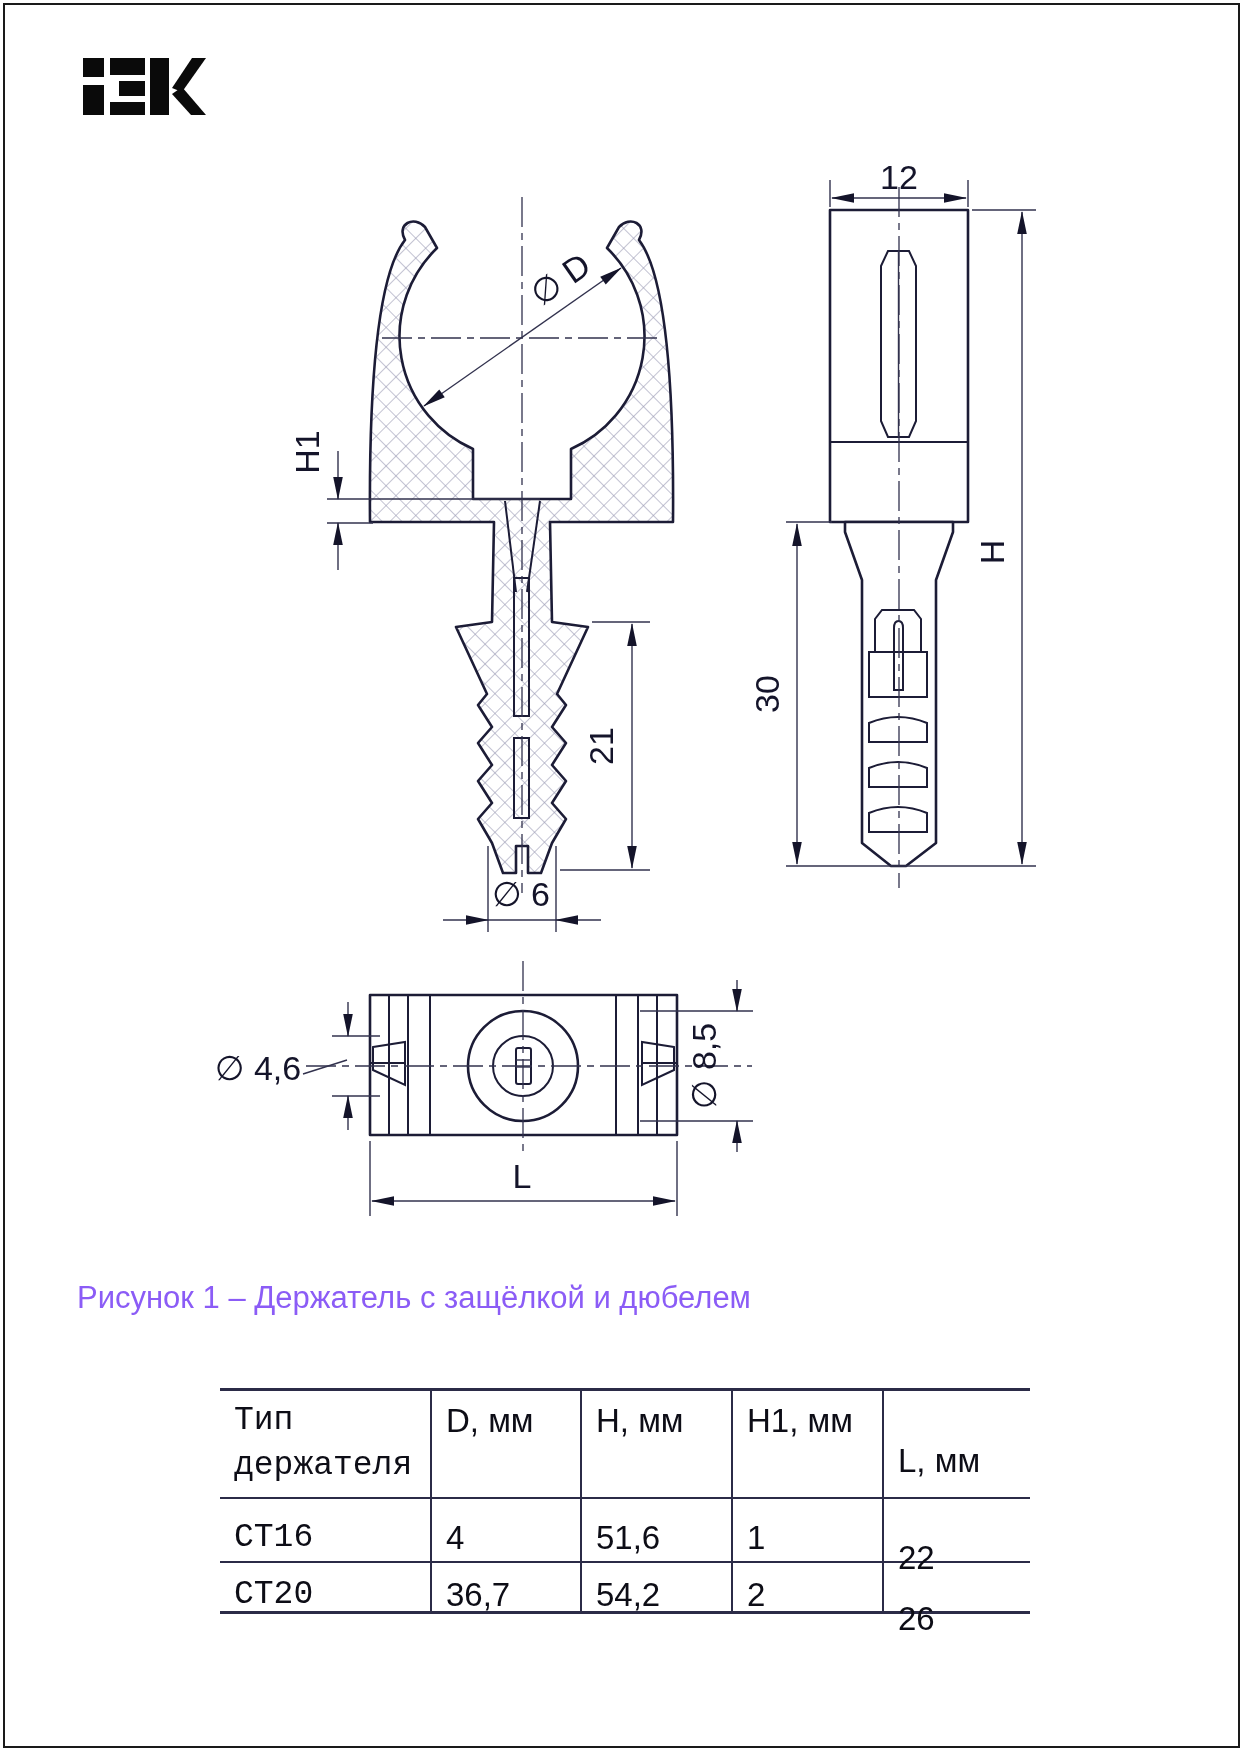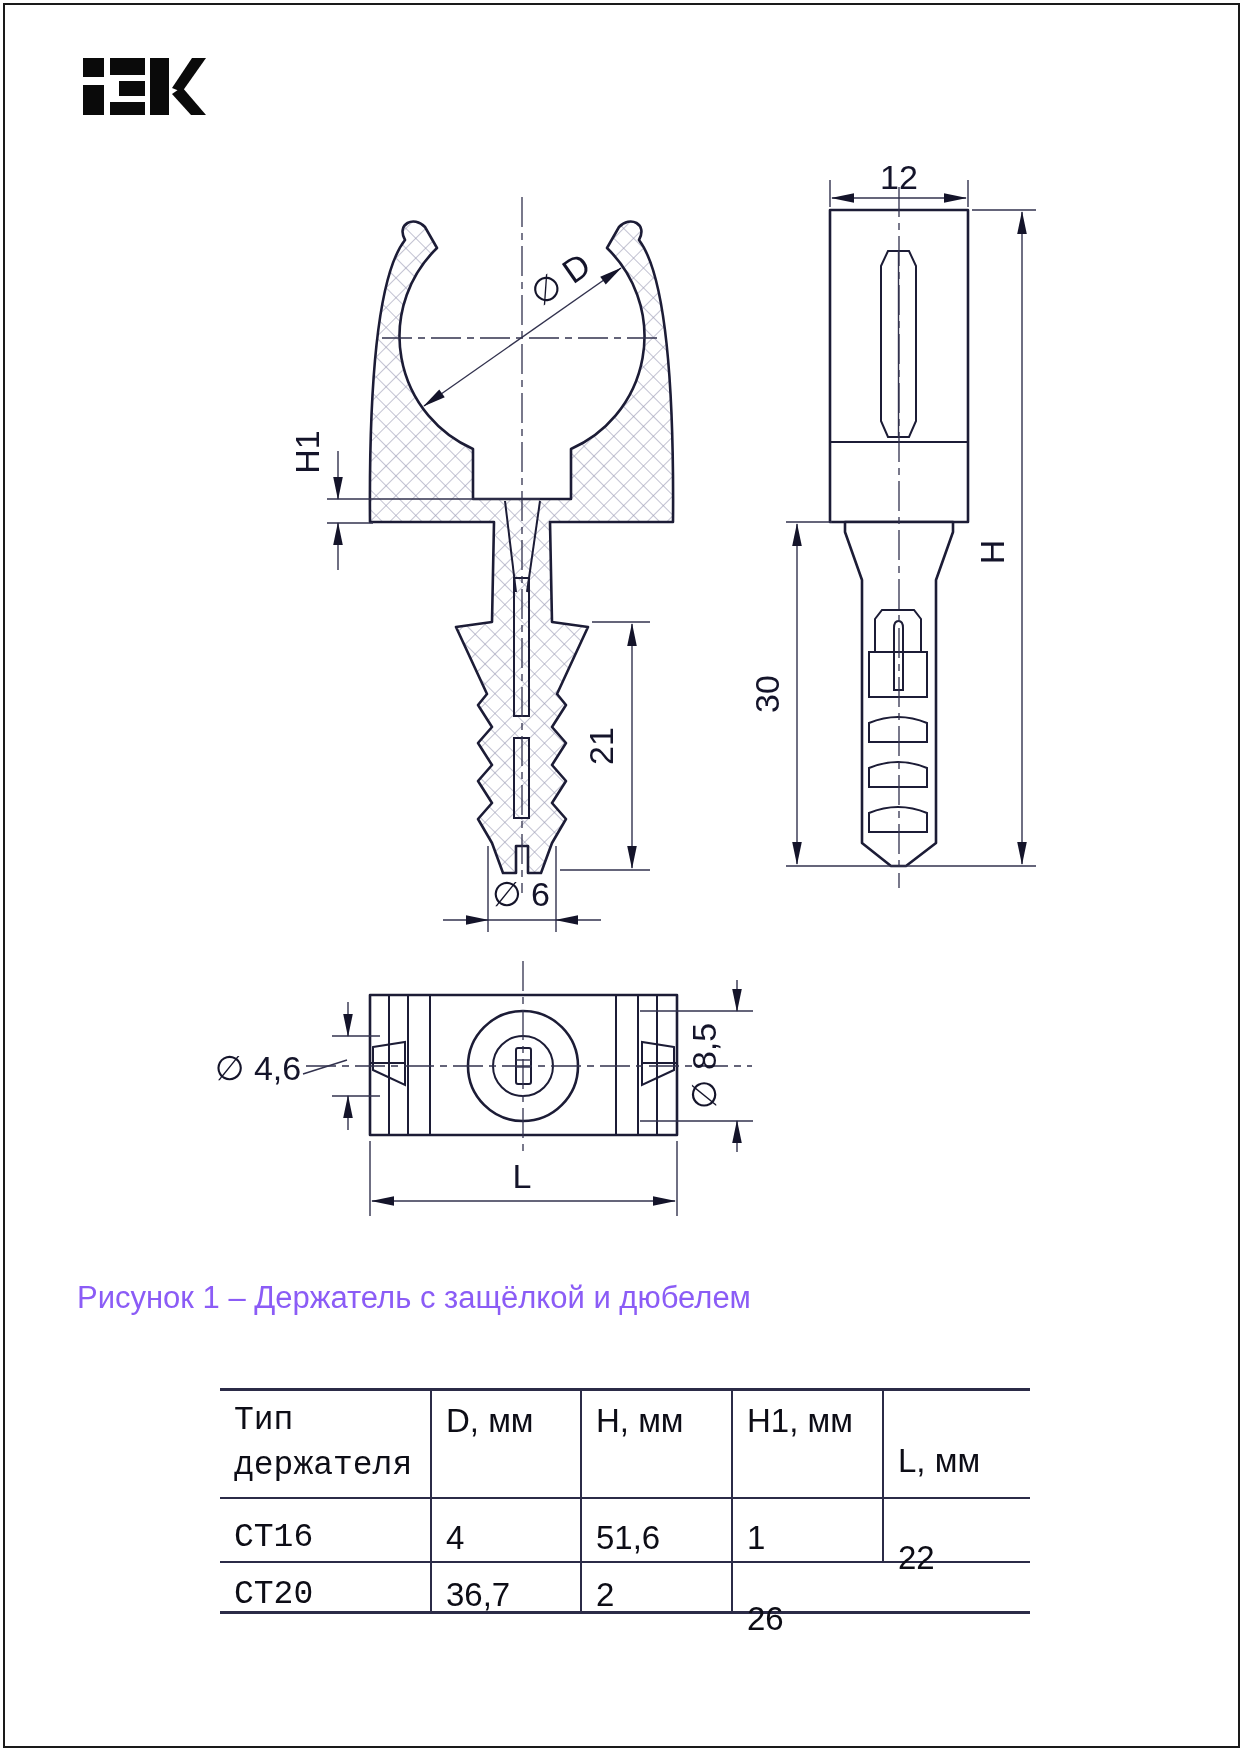--- a/index.html
+++ b/index.html
@@ -198,17 +198,18 @@
     <div class="tr r1">
       <div class="td c0">СТ16</div>
       <div class="td c1">4</div>
       <div class="td c2">51,6</div>
       <div class="td c3">1</div>
       <div class="td c4">22</div>
     </div>
     <div class="tr r2">
       <div class="td c0">СТ20</div>
       <div class="td c1">36,7</div>
+      <div class="td c2">54,2</div>
       <div class="td c3">2</div>
       <div class="td c4">26</div>
     </div>
   </div>
 </div>
 
 </body></html>

